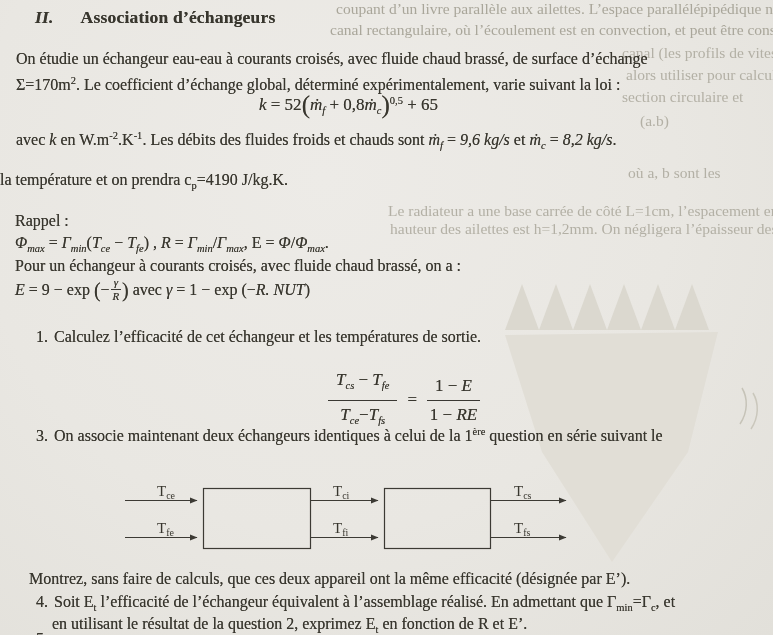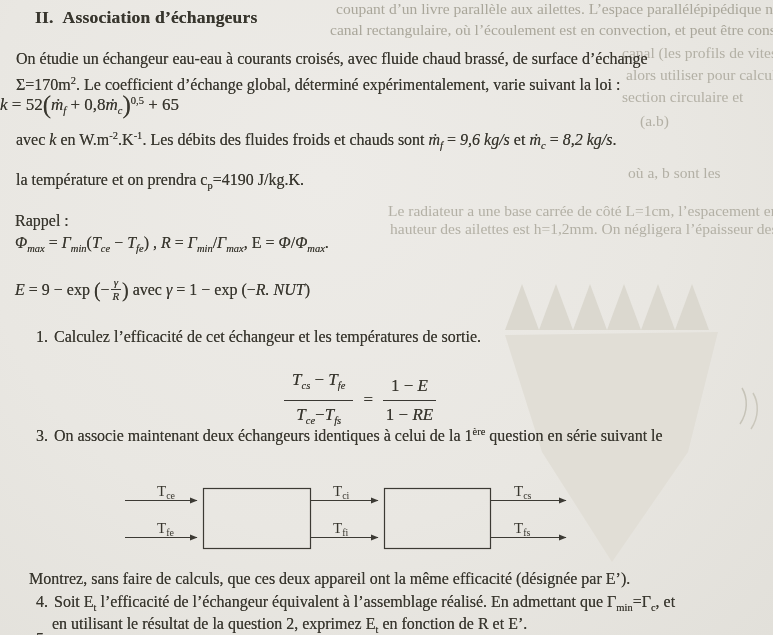--- a/index.html
+++ b/index.html
@@ -4,36 +4,36 @@
 <style>
   html,body{margin:0;padding:0;background:#777;}
   .page{
     position:relative;width:773px;height:635px;overflow:hidden;
     background:radial-gradient(ellipse at 42% 28%, #edebe7 0%, #e9e7e2 55%, #e2e0da 100%);
     font-family:"Liberation Serif", serif;color:#38362e;
   }
   .line{position:absolute;white-space:nowrap;font-size:16px;line-height:20px;
         text-shadow:0 0 .35px rgba(56,54,46,.75);}
   .heading{font-size:17.5px;font-weight:bold;letter-spacing:.2px;}
-  .hnum{display:inline-block;margin-right:9px;}
+  .hnum{display:inline-block;margin-right:27px;font-style:italic;}
   .lnum{display:inline-block;width:18px;}
-  .eqc{width:697px;text-align:left;font-size:17px;}
+  .eqc{width:697px;text-align:center;font-size:17px;}
   
   .i{font-style:italic;}
   .sub{font-size:10.5px;vertical-align:-3.5px;}
   .isub{font-style:italic;font-size:10.5px;vertical-align:-3.5px;}
   .sup{font-size:10.5px;vertical-align:6px;}
   .paren{font-size:25px;line-height:1;vertical-align:-3px;}
   .paren2{font-size:20px;line-height:1;vertical-align:-2px;}
   
   .sfrac{display:inline-block;vertical-align:-5px;text-align:center;line-height:1;font-size:11px;margin:0 1px;}
   .sfrac .sn{display:block;padding:0 3px 1px;border-bottom:1px solid #3a3833;}
   .sfrac .sd{display:block;padding-top:1px;}
   
-  .eqrow{width:720px;text-align:center;font-size:17px;}
+  .eqrow{width:720px;text-align:center;font-size:17px;padding-left:44px;}
   .bfrac{display:inline-block;vertical-align:middle;text-align:center;}
   .bfrac .bn{display:block;padding:0 8px 4px;border-bottom:1.4px solid #3a3833;}
   .bfrac .bd{display:block;padding-top:4px;}
   .eqs{margin:0 10px;vertical-align:middle;}
   
   .diagram{position:absolute;left:0;top:480px;}
   .diagram rect{fill:none;stroke:#3c3a34;stroke-width:1.2;}
   .diagram line{stroke:#3c3a34;stroke-width:1.1;}
   .diagram text{font-family:"Liberation Serif", serif;font-size:15px;fill:#38362e;}
   .svgsub{font-size:10px;}
@@ -76,24 +76,25 @@
     <div class="line heading" style="left:35px;top:7px">
       <span class="hnum">II.</span><span>Association d’échangeurs</span>
     </div>
 
     <div class="line" style="left:16px;top:49px">On étudie un échangeur eau-eau à courants croisés, avec fluide chaud brassé, de surface d’échange</div>
     <div class="line" style="left:16px;top:71px"><span>Σ=170m</span><span class="sup">2</span><span>. Le coefficient d’échange global, déterminé expérimentalement, varie suivant la loi :</span></div>
 
     <div class="line eqc" style="left:0;top:91px"><span class="i">k</span><span> = 52</span><span class="paren">(</span><span class="i">ṁ</span><span class="isub">f</span><span> + 0,8</span><span class="i">ṁ</span><span class="isub">c</span><span class="paren">)</span><span class="sup">0,5</span><span> + 65</span></div>
 
     <div class="line" style="left:16px;top:126px"><span>avec </span><span class="i">k</span><span> en W.m</span><span class="sup">-2</span><span>.K</span><span class="sup">-1</span><span>. Les débits des fluides froids et chauds sont </span><span class="i">ṁ</span><span class="isub">f</span><span> = </span><span class="i">9,6 kg/s</span><span> et </span><span class="i">ṁ</span><span class="isub">c</span><span> = </span><span class="i">8,2 kg/s</span><span>.</span></div>
-    <div class="line" style="left:16px;top:170px"><span>la température et on prendra c</span><span class="sub">p</span><span>=4190 J/kg.K.</span></div>
+    <div class="line" style="left:0;top:170px"><span>la température et on prendra c</span><span class="sub">p</span><span>=4190 J/kg.K.</span></div>
 
     <div class="line" style="left:15px;top:211px">Rappel :</div>
     <div class="line" style="left:15px;top:233px"><span class="i">Φ</span><span class="isub">max</span><span> = </span><span class="i">Γ</span><span class="isub">min</span><span>(</span><span class="i">T</span><span class="isub">ce</span><span> − </span><span class="i">T</span><span class="isub">fe</span><span>) , </span><span class="i">R</span><span> = </span><span class="i">Γ</span><span class="isub">min</span><span>/</span><span class="i">Γ</span><span class="isub">max</span><span>, E = </span><span class="i">Φ</span><span>/</span><span class="i">Φ</span><span class="isub">max</span><span>.</span></div>
+    <div class="line" style="left:15px;top:256px">Pour un échangeur à courants croisés, avec fluide chaud brassé, on a :</div>
 
     <div class="line" style="left:15px;top:277px">
       <span><span class="i">E</span><span> = 9 − exp </span><span class="paren2">(</span><span>−</span></span><span class="sfrac"><span class="sn"><span class="i">γ</span></span><span class="sd"><span class="i">R</span></span></span><span><span class="paren2">)</span><span> avec </span><span class="i">γ</span><span> = 1 − exp (−</span><span class="i">R. NUT</span><span>)</span></span>
     </div>
 
     <div class="line" style="left:36px;top:327px">
       <span class="lnum">1.</span><span>Calculez l’efficacité de cet échangeur et les températures de sortie.</span>
     </div>
 
 

